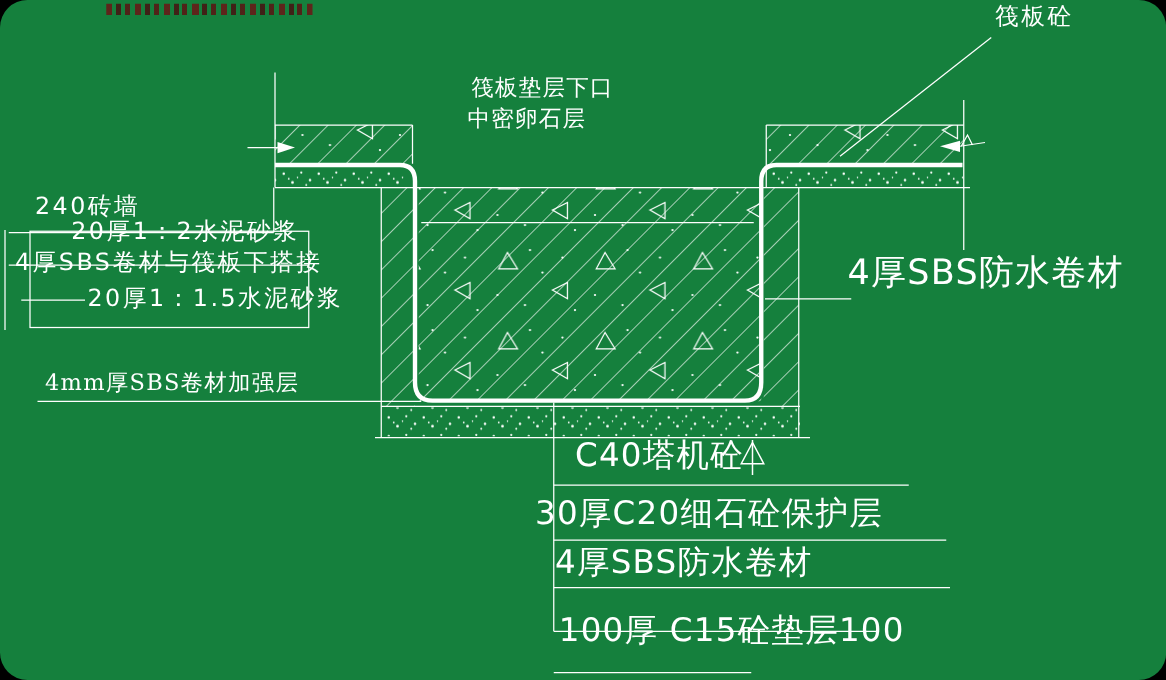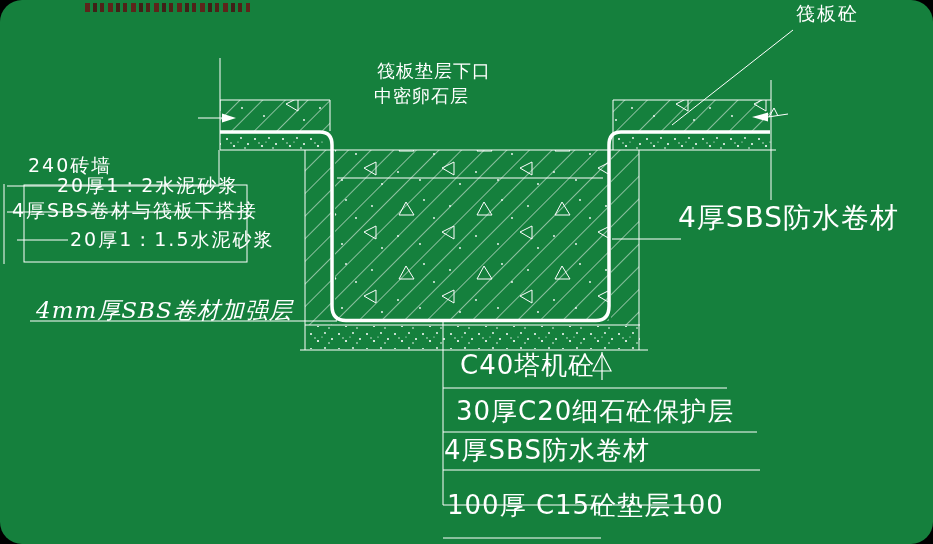--- a/index.html
+++ b/index.html
@@ -7,21 +7,21 @@
     position:relative;width:933px;height:544px;background:#15803d;
     overflow:hidden;font-family:"DejaVu Sans","Liberation Sans",sans-serif;border-radius:22px;
   }
   .canvas svg{position:absolute;left:0;top:0;}
   .lbl{
     position:absolute;color:#fff;white-space:nowrap;line-height:1.05;
     letter-spacing:2px;font-size:19px;
   }
   .lbl.small{font-size:18px;letter-spacing:1px;}
   .lbl.big{font-size:26px;letter-spacing:1px;}
-  .lbl.serif{font-family:"DejaVu Serif","Liberation Serif",serif;font-size:23px;letter-spacing:1px;font-style:italic;}
+  .lbl.serif{font-family:"DejaVu Serif","Liberation Serif",serif;font-size:18px;letter-spacing:1px;}
   .watermark{
     position:absolute;left:85px;top:3px;width:165px;height:9px;opacity:.85;
     background:repeating-linear-gradient(90deg,#6a1515 0 5px,transparent 5px 8px,#471010 8px 12px,transparent 12px 15px,#5a1212 15px 19px,transparent 19px 23px);
   }
 </style>
 </head>
 <body>
 
 <div class="canvas">
 
@@ -130,17 +130,17 @@
   <div class="lbl" style="left:28px;top:156px;">240砖墙</div>
   <div class="lbl" style="left:30px;top:176px;margin-left:27px;">20厚1：2水泥砂浆</div>
   <div class="lbl" style="left:12px;top:201px;">4厚SBS卷材与筏板下搭接</div>
   <div class="lbl" style="left:70px;top:230px;">20厚1：1.5水泥砂浆</div>
 
   <div class="lbl serif" style="left:36px;top:298px;">4mm厚SBS卷材加强层</div>
 
   <div class="lbl big" style="left:678px;top:203px;font-size:28px;">4厚SBS防水卷材</div>
 
   <div class="lbl big" style="left:460px;top:352px;">C40塔机砼</div>
-  <div class="lbl big" style="left:456px;top:398px;">30厚C20细石砼保护层</div>
+  <div class="lbl big" style="left:428px;top:398px;">30厚C20细石砼保护层</div>
   <div class="lbl big" style="left:444px;top:437px;">4厚SBS防水卷材</div>
   <div class="lbl big" style="left:447px;top:492px;">100厚 C15砼垫层100</div>
 
 </div>
 
 </body></html>

